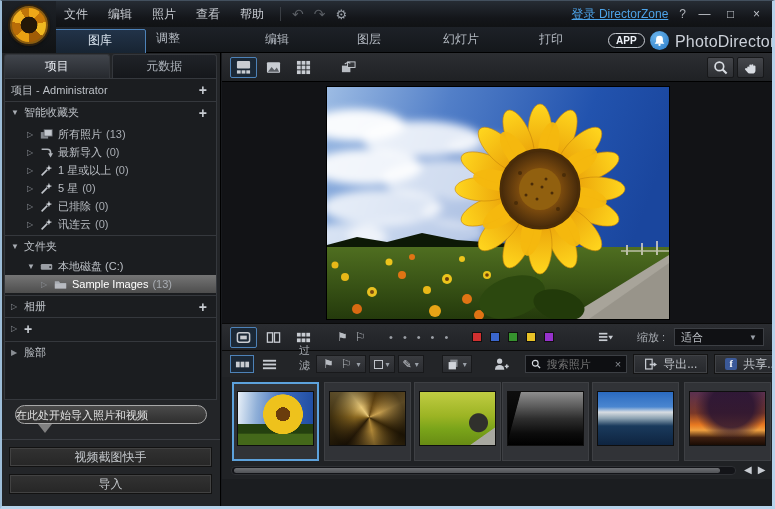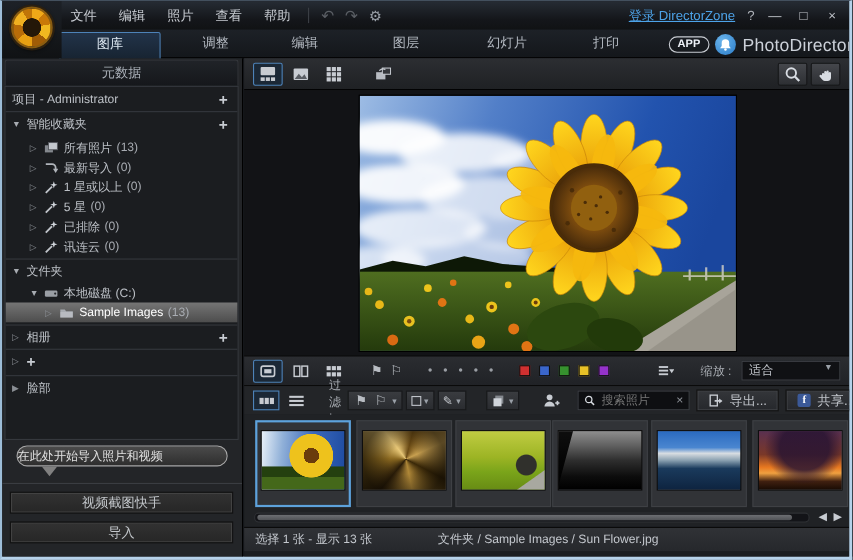--- a/index.html
+++ b/index.html
@@ -32,21 +32,21 @@
   .help{color:#b0b4ba;font-size:12px;}
   .win-btn{color:#c0c4ca;font-size:12px;width:15px;text-align:center;}
 
   
   .tabrow{position:absolute;left:0;top:26px;right:0;height:26px;
     background:linear-gradient(#1d2127,#14171b);border-bottom:1px solid #000;}
   .mtab{position:absolute;top:2px;height:28px;line-height:20px;text-align:center;
     font-size:12px;color:#b4bac2;}
   .mtab.active{border:1px solid #4d82b8;background:linear-gradient(#223349,#16222f);
     color:#dce6f0;border-radius:2px;}
-  .mt0{left:52px;width:92px;}  .mt1{left:164px;width:60px;} .mt2{left:245px;width:60px;}
+  .mt0{left:52px;width:92px;}  .mt1{left:136px;width:60px;font-family:Liberation Mono, monospace;} .mt2{left:245px;width:60px;}
   .mt3{left:338px;width:58px;} .mt4{left:423px;width:72px;} .mt5{left:520px;width:58px;}
   .app-badge{position:absolute;left:606px;top:6px;border:1px solid #c8ccd2;border-radius:9px;
     font-size:10px;font-weight:bold;color:#eef2f8;padding:1px 7px;}
   .bell{position:absolute;left:648px;top:4px;width:19px;height:19px;border-radius:50%;
     background:radial-gradient(circle at 35% 30%,#6ab4ec,#2a7cc8);
     display:flex;align-items:center;justify-content:center;}
   .brand{position:absolute;left:673px;top:6px;font-size:16px;color:#ccd1d9;letter-spacing:0.2px;}
 
   
   .sidebar{position:absolute;left:0;top:52px;width:219px;bottom:0;background:#232528;
@@ -98,21 +98,21 @@
 
   .toolbar2{position:absolute;left:0;top:270px;right:0;height:28px;
     background:linear-gradient(#2b2d31,#202226);border-top:1px solid #0a0a0a;
     border-bottom:1px solid #0a0a0a;display:flex;align-items:center;padding:0 8px;gap:3px;
     font-size:11px;color:#a8acb2;}
   .flagg{font-size:12px;color:#b8bcc2;padding:0 2px;}
   .dot{color:#9a9ea4;font-size:11px;margin:0 3.5px;}
   .chip{width:10px;height:10px;margin:0 2.5px;border:1px solid #101010;flex:none;}
   .zoom-label{color:#a8acb2;}
   .zoom-select{width:90px;height:18px;background:#101114;border:1px solid #3c3f44;
-    display:flex;align-items:flex-start;padding:0 6px;color:#c0c4ca;margin-left:6px;}
+    display:flex;align-items:center;padding:0 6px;color:#c0c4ca;margin-left:6px;}
   .caret{color:#9aa0a8;font-size:8px;}
   .zoom-select .caret{margin-left:auto;}
 
   .fstoolbar{position:absolute;left:0;top:298px;right:0;height:26px;background:#232528;
     display:flex;align-items:center;padding:0 8px;gap:3px;font-size:11px;color:#a8acb2;}
   .sbtn{width:24px;height:18px;display:flex;align-items:center;justify-content:center;
     border:1px solid transparent;flex:none;}
   .sbtn.sel{border-color:#4d82b8;background:#1b2836;}
   .drop{height:18px;display:flex;align-items:center;gap:3px;padding:0 4px;
     background:linear-gradient(#3a3c40,#2a2c30);border:1px solid #18191b;flex:none;}
@@ -326,20 +326,21 @@
           <use href="#i-bell"></use>
         </svg>
       </span>
     <span class="brand">PhotoDirector</span>
   </div>
   <div class="logo-bg"></div>
   <div class="logo"></div>
 
   <div class="sidebar">
     <div class="side-tabs">
+      <div class="stab active">项目</div>
       <div class="stab">元数据</div>
     </div>
     <div class="tree">
       <div class="trow h22 ">
         <span class="lab">项目 - Administrator</span>
         <span class="plus">+</span>
       </div>
       <div class="trow h22 sep-top">
         <span class="arr exp">▼</span>
         <span class="lab">智能收藏夹</span>
@@ -724,18 +725,14 @@
         </div>
       <div class="scroll-track">
         <div class="scroll-thumb"></div>
       </div>
       <div class="scroll-arrows">
         <span>◀</span>
         <span>▶</span>
       </div>
     </div>
 
-    <div class="statusbar">
-      <span class="sel-text">选择 1 张 - 显示 13 张</span>
-      <span class="path-text">文件夹 / Sample Images / Sun Flower.jpg</span>
-    </div>
   </div>
 </div>
 
 </body></html>

